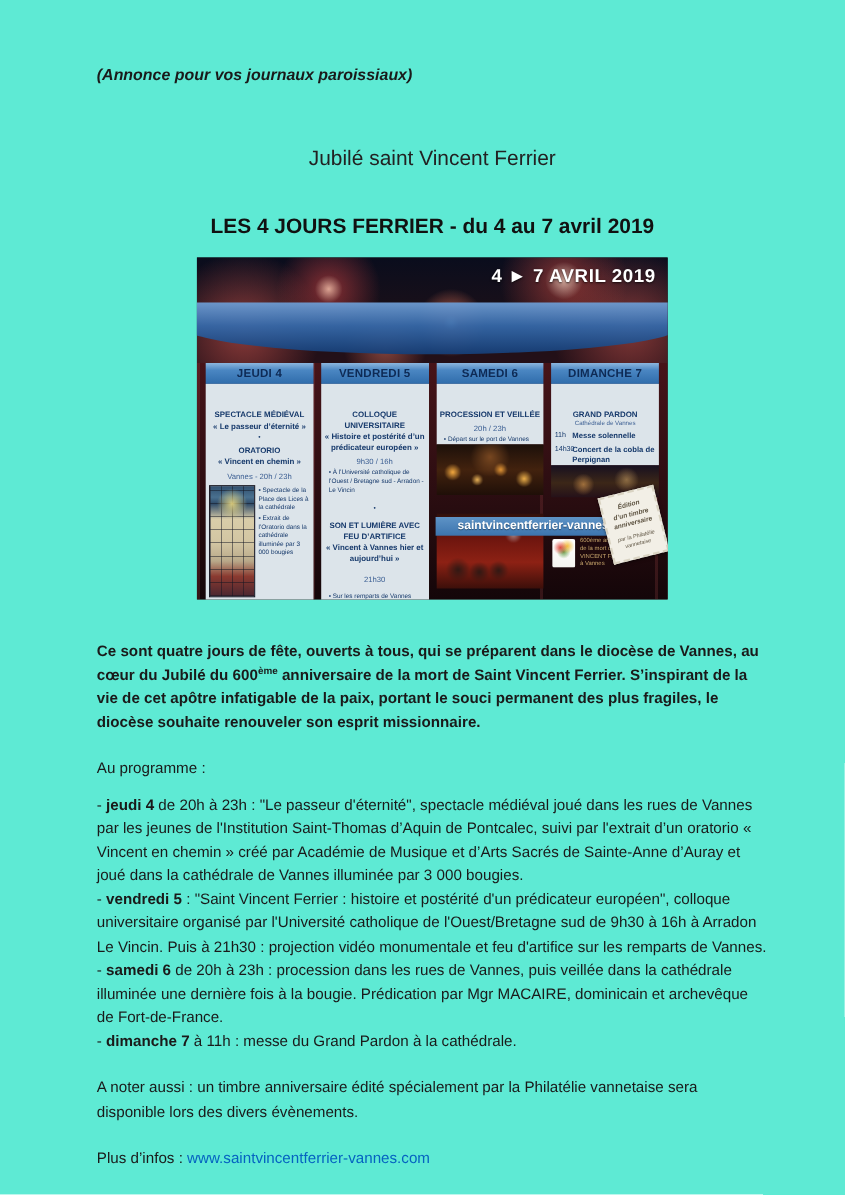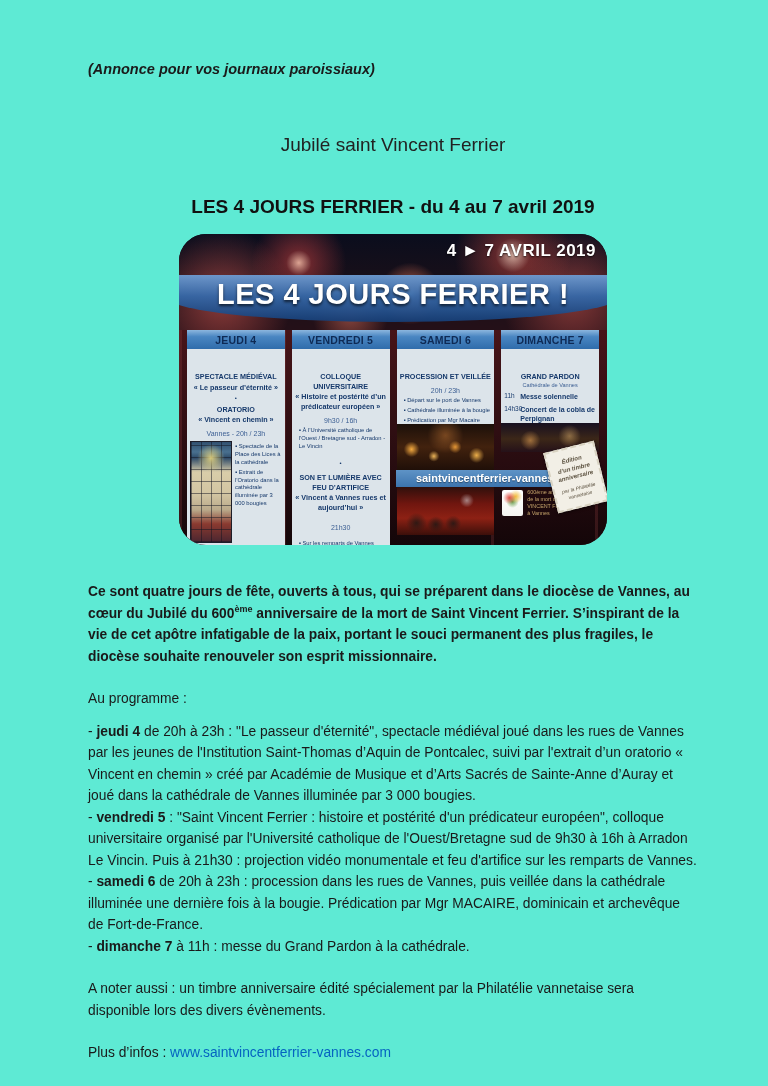--- a/index.html
+++ b/index.html
@@ -29,21 +29,20 @@
     text-align: center; color: #111;
   }
 
   
   .poster {
     position: relative;
     width: 428px; height: 311px;
     margin: 16px auto 0;
     background: linear-gradient(180deg, #08070f 0%, #17090f 40%, #2b0d13 100%);
     overflow: hidden;
-    border-radius: 27px;
   }
   .poster-fireworks {
     position: absolute; top: 0; left: 0; right: 0; height: 96px;
     background:
       radial-gradient(circle at 54% 62%, rgba(255,236,214,.95) 0%, rgba(255,130,96,.6) 3%, rgba(190,50,56,0) 13%),
       radial-gradient(circle at 28% 30%, rgba(255,190,168,.85) 0%, rgba(206,66,66,.45) 4%, rgba(190,50,56,0) 15%),
       radial-gradient(circle at 78% 22%, rgba(255,205,186,.8) 0%, rgba(214,76,66,.4) 5%, rgba(190,50,56,0) 17%),
       radial-gradient(circle at 10% 68%, rgba(234,96,86,.55) 0%, rgba(190,50,56,0) 18%),
       radial-gradient(circle at 40% 85%, rgba(234,120,96,.5) 0%, rgba(190,50,56,0) 14%),
       radial-gradient(circle at 92% 66%, rgba(234,96,86,.5) 0%, rgba(190,50,56,0) 18%),
@@ -181,21 +180,20 @@
   <p class="annotation">(Annonce pour vos journaux paroissiaux)</p>
 
   <h1 class="title">Jubilé saint Vincent Ferrier</h1>
 
   <h2 class="subtitle">LES 4 JOURS FERRIER - du 4 au 7 avril 2019</h2>
 
   <div class="poster">
     <div class="poster-fireworks"></div>
     <div class="poster-date">4 ► 7 AVRIL 2019</div>
     <div class="poster-swoosh"></div>
-    <div class="poster-title">LES 4 JOURS FERRIER !</div>
 
     <div class="poster-cols">
 
       <div class="pcol">
         <div class="pcol-head">JEUDI 4</div>
         <div class="pcol-body grow">
           <div class="p-h">SPECTACLE MÉDIÉVAL</div>
           <div class="p-q">« Le passeur d’éternité »</div>
           <div class="p-dot">•</div>
           <div class="p-h">ORATORIO</div>
@@ -213,29 +211,29 @@
 
       <div class="pcol">
         <div class="pcol-head">VENDREDI 5</div>
         <div class="pcol-body grow">
           <div class="p-h">COLLOQUE UNIVERSITAIRE</div>
           <div class="p-q">« Histoire et postérité d’un prédicateur européen »</div>
           <div class="p-time">9h30 / 16h</div>
           <div class="p-bullet">À l’Université catholique de l’Ouest / Bretagne sud - Arradon - Le Vincin</div>
           <div class="p-dot" style="margin-top:8px">•</div>
           <div class="p-h" style="margin-top:6px">SON ET LUMIÈRE AVEC FEU D’ARTIFICE</div>
-          <div class="p-q">« Vincent à Vannes rues et aujourd’hui »</div>
+          <div class="p-q">« Vincent à Vannes hier et aujourd’hui »</div>
           <div class="p-time" style="margin-top:10px">21h30</div>
           <div class="p-bullet" style="margin-top:8px">Sur les remparts de Vannes</div>
         </div>
       </div>
 
       <div class="pcol">
         <div class="pcol-head">SAMEDI 6</div>
-        <div class="pcol-body" style="height:75px">
+        <div class="pcol-body" style="height:55px">
           <div class="p-h">PROCESSION ET VEILLÉE</div>
           <div class="p-time">20h / 23h</div>
           <div class="p-bullet">Départ sur le port de Vannes</div>
           <div class="p-bullet">Cathédrale illuminée à la bougie</div>
           <div class="p-bullet">Prédication par Mgr Macaire</div>
         </div>
         <div class="photo-candles"></div>
         <div class="banner-space"></div>
         <div class="photo-knights"></div>
       </div>

